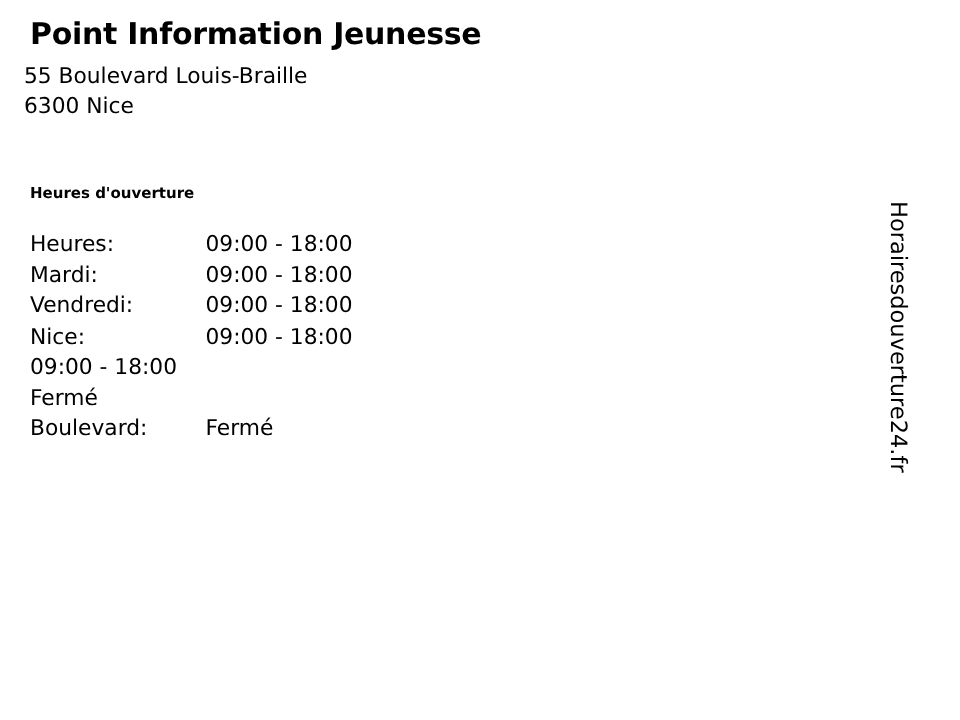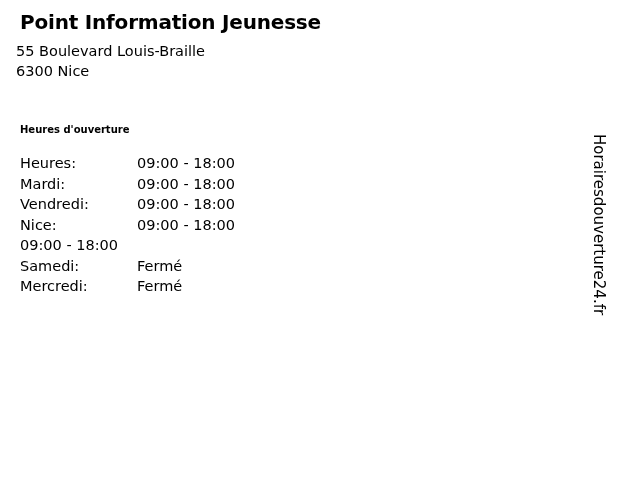--- a/index.html
+++ b/index.html
@@ -107,24 +107,23 @@
       <span class="time">09:00 - 18:00</span>
     </div>
     <div class="hours-row">
       <span class="day">Nice:</span>
       <span class="time">09:00 - 18:00</span>
     </div>
     <div class="hours-row">
       <span class="time">09:00 - 18:00</span>
     </div>
     <div class="hours-row">
-      <span class="day">Samedi:</span>
       <span class="time">Fermé</span>
     </div>
     <div class="hours-row">
-      <span class="day">Mercredi:</span>
+      <span class="day">Boulevard:</span>
       <span class="time">Fermé</span>
     </div>
   </div>
 
   <div class="vertical-brand">Horairesdouverture24.fr</div>
 
 </div>
 
 </body></html>

